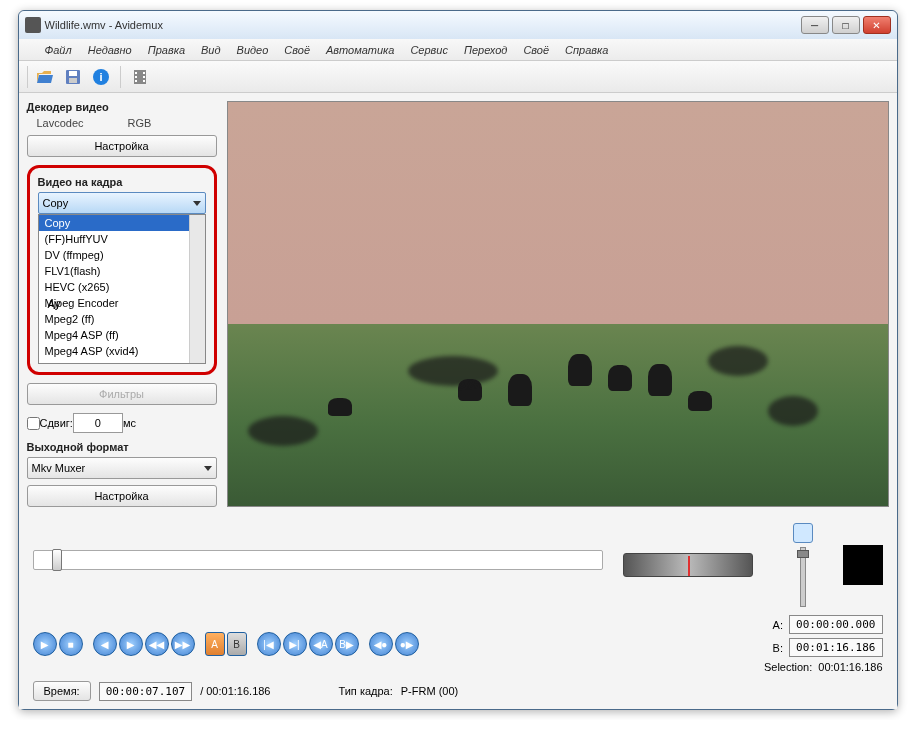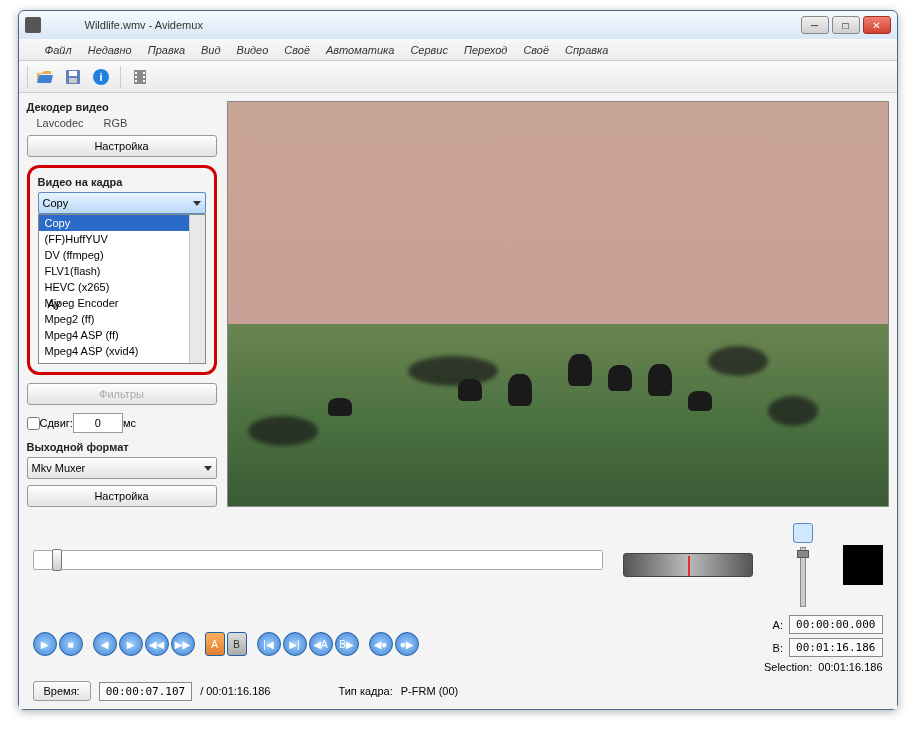--- a/index.html
+++ b/index.html
@@ -1,31 +1,31 @@
 <!DOCTYPE html>
 <html><head>
 <meta charset="utf-8">
 <style>
 *{box-sizing:border-box;margin:0;padding:0;font-family:Tahoma,Arial,sans-serif;font-size:11px;}
 body{background:#fff;display:flex;justify-content:center;align-items:flex-start;padding:10px;}
 .window{width:880px;background:linear-gradient(#e8f0f8,#dce6f2);border:1px solid #4a6a8a;border-radius:6px;box-shadow:0 2px 10px rgba(0,0,0,.3);}
 .titlebar{height:28px;background:linear-gradient(#f5faff,#d8e6f5);border-radius:6px 6px 0 0;display:flex;align-items:center;padding:0 6px;}
 .title-icon{width:16px;height:16px;margin-right:4px;background:#555;border-radius:2px;}
-.title-text{flex:1;color:#333;margin-left:40px;}
+.title-text{flex:1;color:#333;}
 .win-btns{display:flex;gap:3px;}
 .win-btn{width:28px;height:18px;border:1px solid #888;border-radius:3px;display:flex;align-items:center;justify-content:center;font-size:10px;background:linear-gradient(#f0f0f0,#d0d0d0);cursor:pointer;}
 .win-close{background:linear-gradient(#f08070,#d04030);color:#fff;border-color:#a03020;}
 .menubar{height:22px;background:linear-gradient(#f8f8f8,#ececec);border-bottom:1px solid #ccc;display:flex;align-items:center;padding:0 18px;font-style:italic;}
 .menu-item{padding:3px 8px;cursor:pointer;color:#333;}
 .toolbar{height:32px;background:linear-gradient(#fafafa,#eaeaea);border-bottom:1px solid #ccc;display:flex;align-items:center;padding:0 8px;gap:6px;}
 .tool-icon{width:22px;height:22px;border-radius:3px;cursor:pointer;display:flex;align-items:center;justify-content:center;}
 .content{display:flex;padding:8px;gap:10px;background:#f4f4f4;}
 .sidebar{width:190px;display:flex;flex-direction:column;gap:8px;}
 .group-title{font-weight:bold;color:#222;margin-bottom:4px;}
-.decoder-labels{display:flex;gap:20px;padding-left:10px;margin-bottom:6px;color:#444;}
+.decoder-labels{display:flex;gap:44px;padding-left:10px;margin-bottom:6px;color:#444;}
 .btn{height:22px;border:1px solid #999;border-radius:3px;background:linear-gradient(#fdfdfd,#e4e4e4);cursor:pointer;text-align:center;line-height:20px;}
 .btn.disabled{color:#aaa;cursor:default;}
 .highlight-box{border:3px solid #d00000;border-radius:12px;padding:8px;position:relative;}
 .combo{height:22px;border:1px solid #5a8ac0;background:linear-gradient(#e8f4ff,#b8d8f5);display:flex;align-items:center;justify-content:space-between;padding:0 4px;cursor:pointer;border-radius:2px;}
 .combo-arrow{width:0;height:0;border-left:4px solid transparent;border-right:4px solid transparent;border-top:5px solid #333;}
 .dropdown{border:1px solid #888;background:#fff;max-height:150px;overflow:hidden;display:flex;}
 .dd-list{flex:1;}
 .dd-item{padding:2px 6px;cursor:pointer;}
 .dd-item.selected{background:#2a6bc8;color:#fff;}
 .dd-scroll{width:16px;background:#e8e8e8;border-left:1px solid #ccc;}

